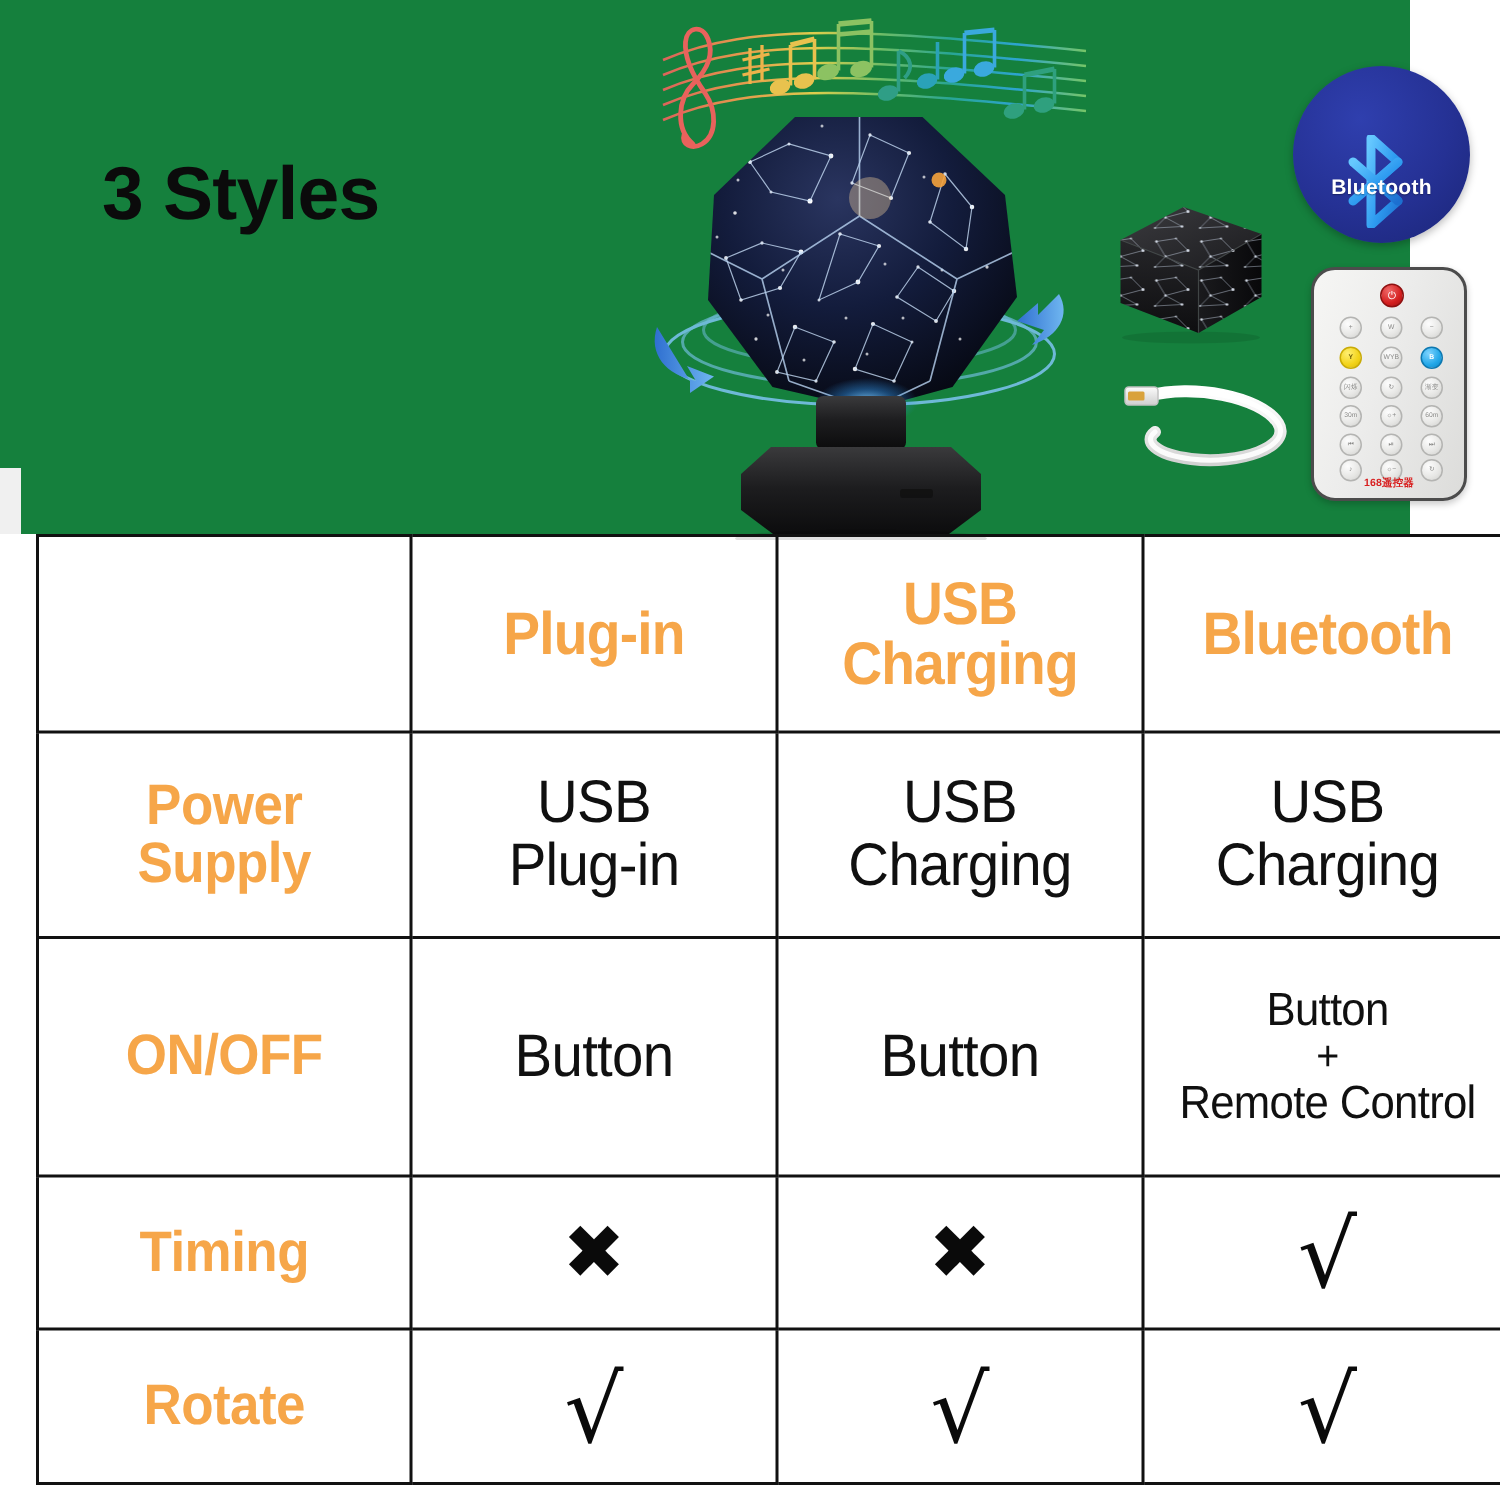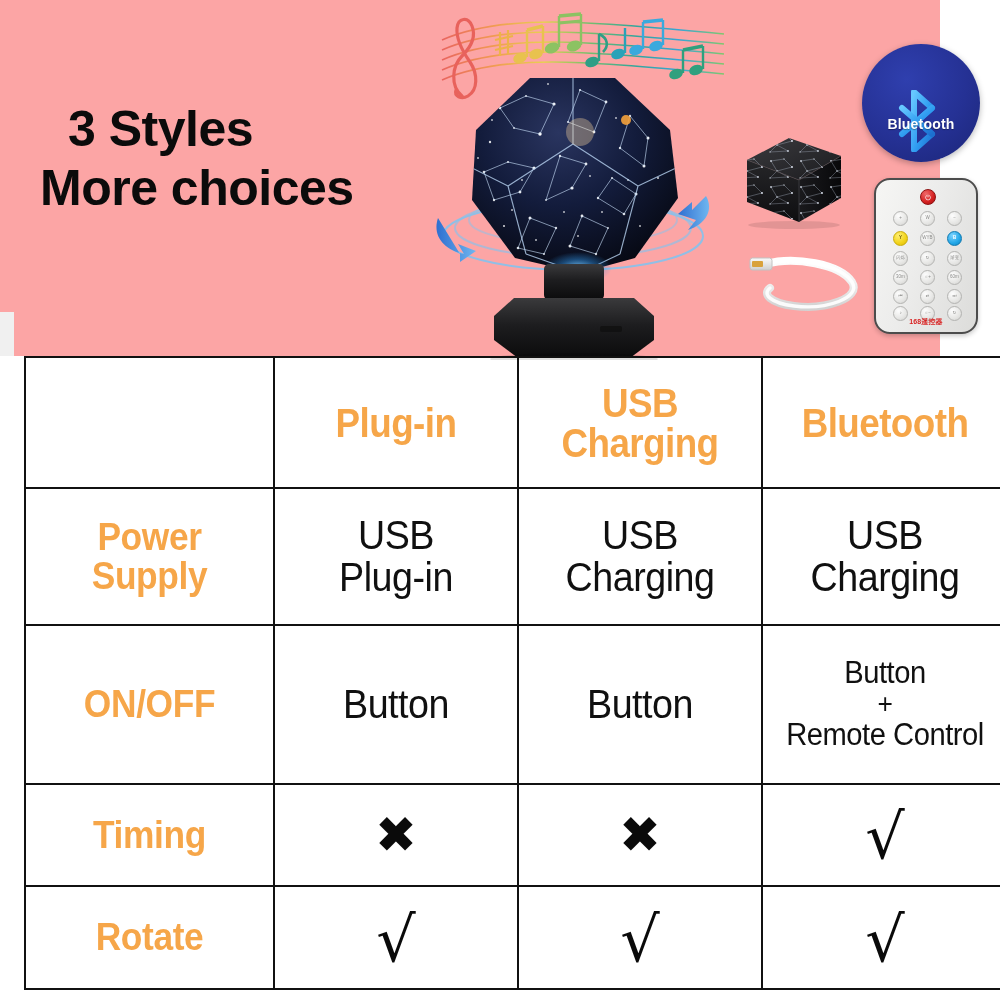--- a/index.html
+++ b/index.html
@@ -14,21 +14,21 @@
     overflow: hidden;
     font-family: "Liberation Sans", sans-serif;
     -webkit-font-smoothing: antialiased;
   }
 
   
   #hero {
     position: absolute;
     left: 0; top: 0;
     width: 940px; height: 356px;
-    background: #fca5a5;
+    background: #15803d;
   }
   #hero-gray-band {
     position: absolute;
     left: 0; top: 312px;
     width: 14px; height: 44px;
     background: #f0f0f0;
   }
 
   
   #headline {
@@ -223,21 +223,20 @@
 </style>
 </head>
 <body>
 
 <div id="hero">
 
   <div id="hero-gray-band"></div>
 
   <div id="headline">
     <span class="l1">3 Styles</span>
-    <span class="l2">More choices</span>
   </div>
 
   <svg id="music-staff" viewBox="0 0 300 112">
     <defs>
       <linearGradient id="gStaff" x1="0" y1="0" x2="1" y2="0">
         <stop offset="0%" stop-color="#e8625c"></stop>
         <stop offset="18%" stop-color="#f09a4e"></stop>
         <stop offset="36%" stop-color="#e8d24e"></stop>
         <stop offset="52%" stop-color="#72c06a"></stop>
         <stop offset="68%" stop-color="#2aa79a"></stop>

